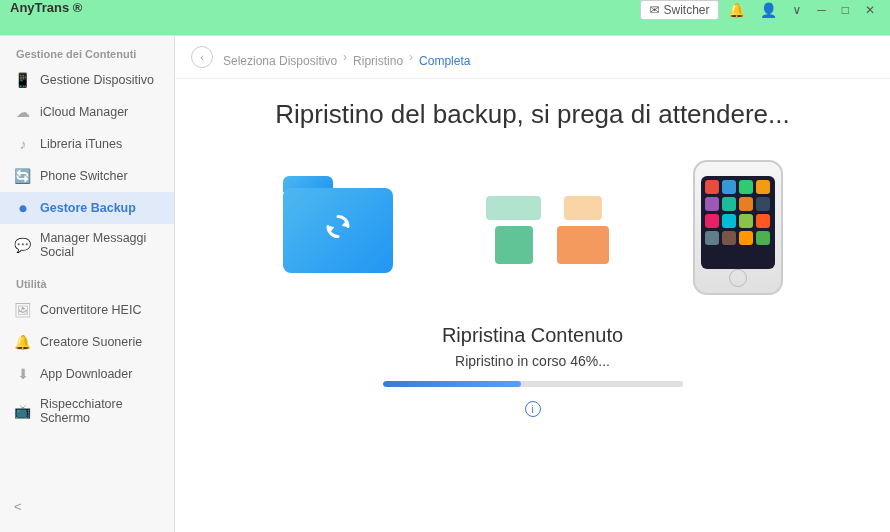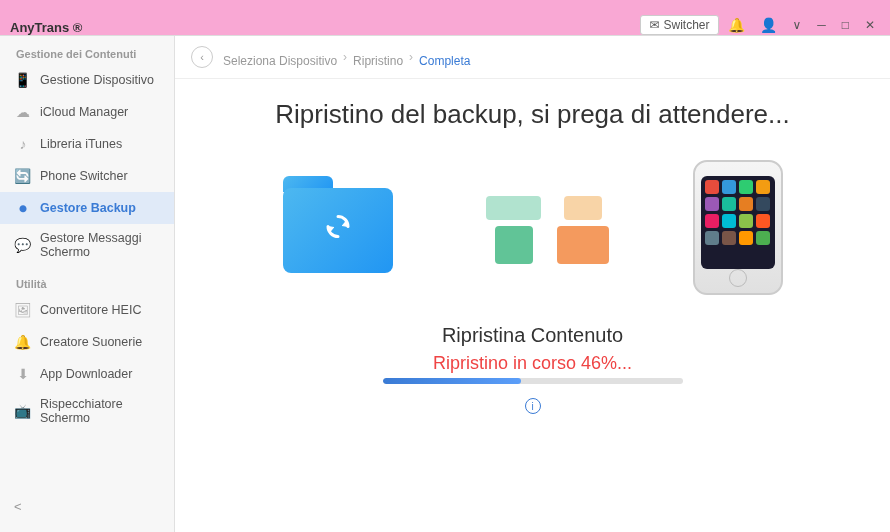--- a/index.html
+++ b/index.html
@@ -1,23 +1,23 @@
 <!DOCTYPE html>
 <html><head>
   <meta charset="utf-8">
   <style>
     * { margin: 0; padding: 0; box-sizing: border-box; }
     body { width: 890px; height: 532px; font-family: -apple-system, 'Helvetica Neue', Arial, sans-serif; background: #fff; display: flex; flex-direction: column; overflow: hidden; }
 
     
     .titlebar {
       height: 36px;
-      background: #f9a8d4;
-      display: flex;
-      align-items: flex-end;
+      background: #86efac;
+      display: flex;
+      align-items: flex-start;
       padding: 0 10px;
       border-bottom: 1px solid #ddd;
       flex-shrink: 0;
     }
     .titlebar-brand {
       font-size: 13px;
       font-weight: 600;
       color: #333;
       flex: 1;
     }
@@ -264,23 +264,23 @@
       text-align: center;
       width: 100%;
     }
     .status-title {
       font-size: 20px;
       font-weight: 400;
       color: #333;
       margin-bottom: 6px;
     }
     .status-subtitle {
-      font-size: 18px;
-      color: #ef4444;
-      margin-bottom: 4px;
+      font-size: 14px;
+      color: #404040;
+      margin-bottom: 12px;
     }
 
     
     .progress-bar-wrap {
       width: 300px;
       height: 6px;
       background: #e0e0e0;
       border-radius: 3px;
       margin: 0 auto 14px;
       overflow: hidden;
@@ -354,21 +354,21 @@
     <div class="sidebar-item">
       <span class="icon">🔄</span>
       <span>Phone Switcher</span>
     </div>
     <div class="sidebar-item active">
       <span class="icon">⏺</span>
       <span>Gestore Backup</span>
     </div>
     <div class="sidebar-item">
       <span class="icon">💬</span>
-      <span>Gestore Messaggi Schermo</span>
+      <span>Manager Messaggi Social</span>
     </div>
 
     <div class="sidebar-section-label">Utilità</div>
 
     <div class="sidebar-item">
       <span class="icon">🖼</span>
       <span>Convertitore HEIC</span>
     </div>
     <div class="sidebar-item">
       <span class="icon">🔔</span>

